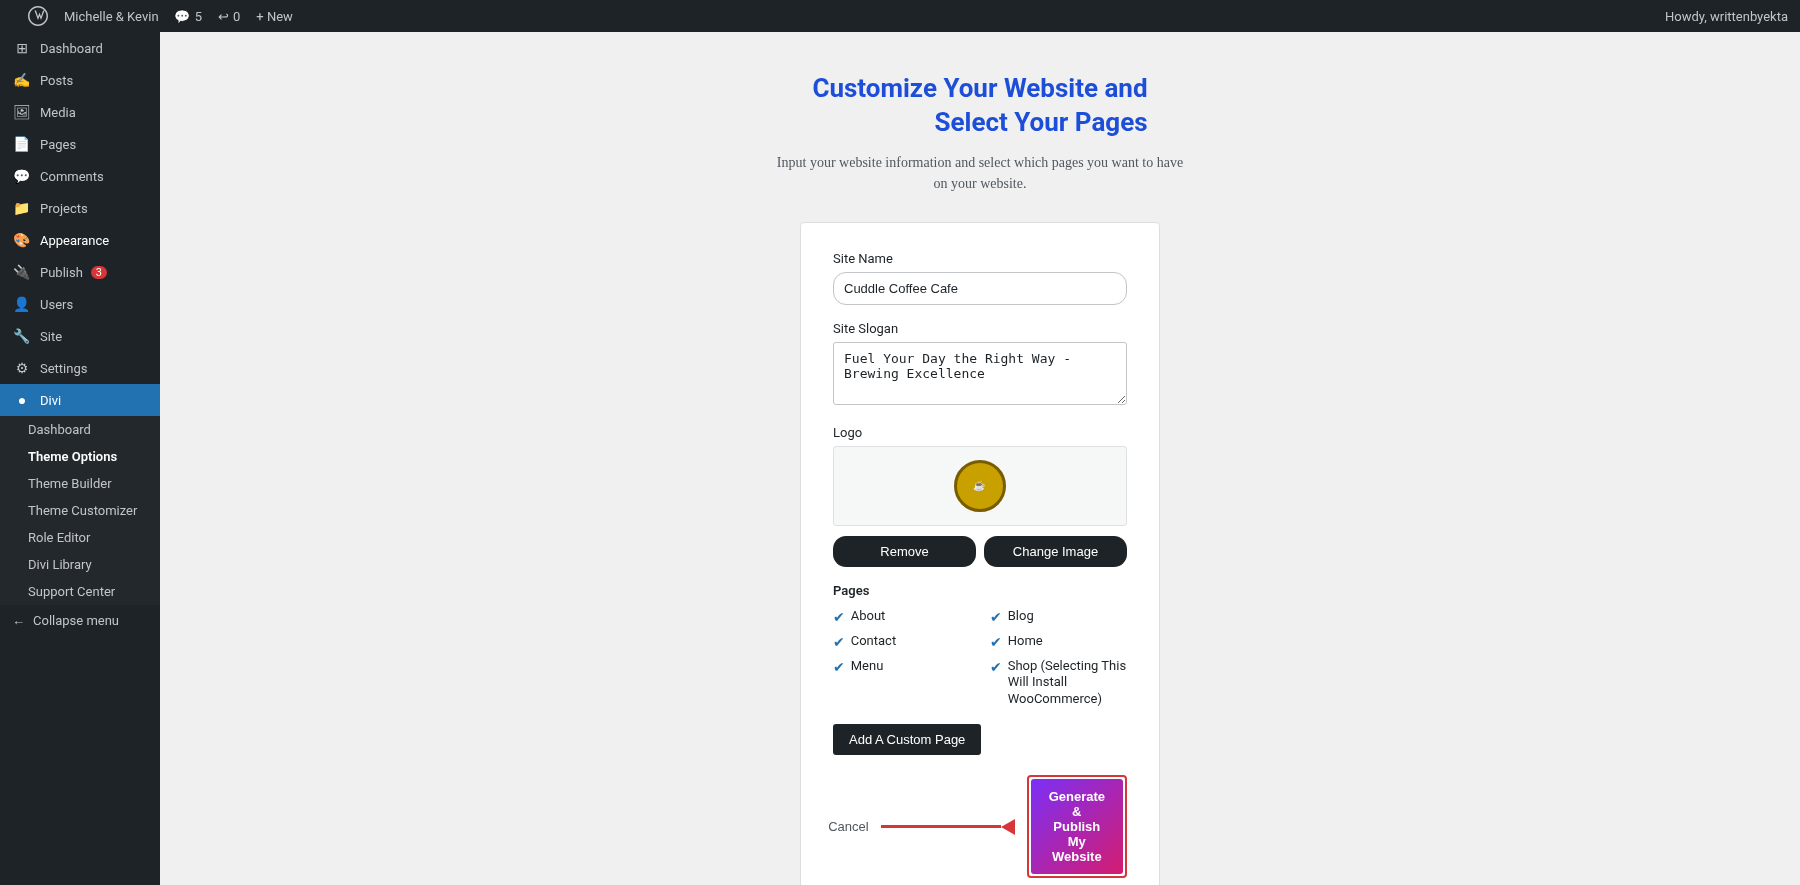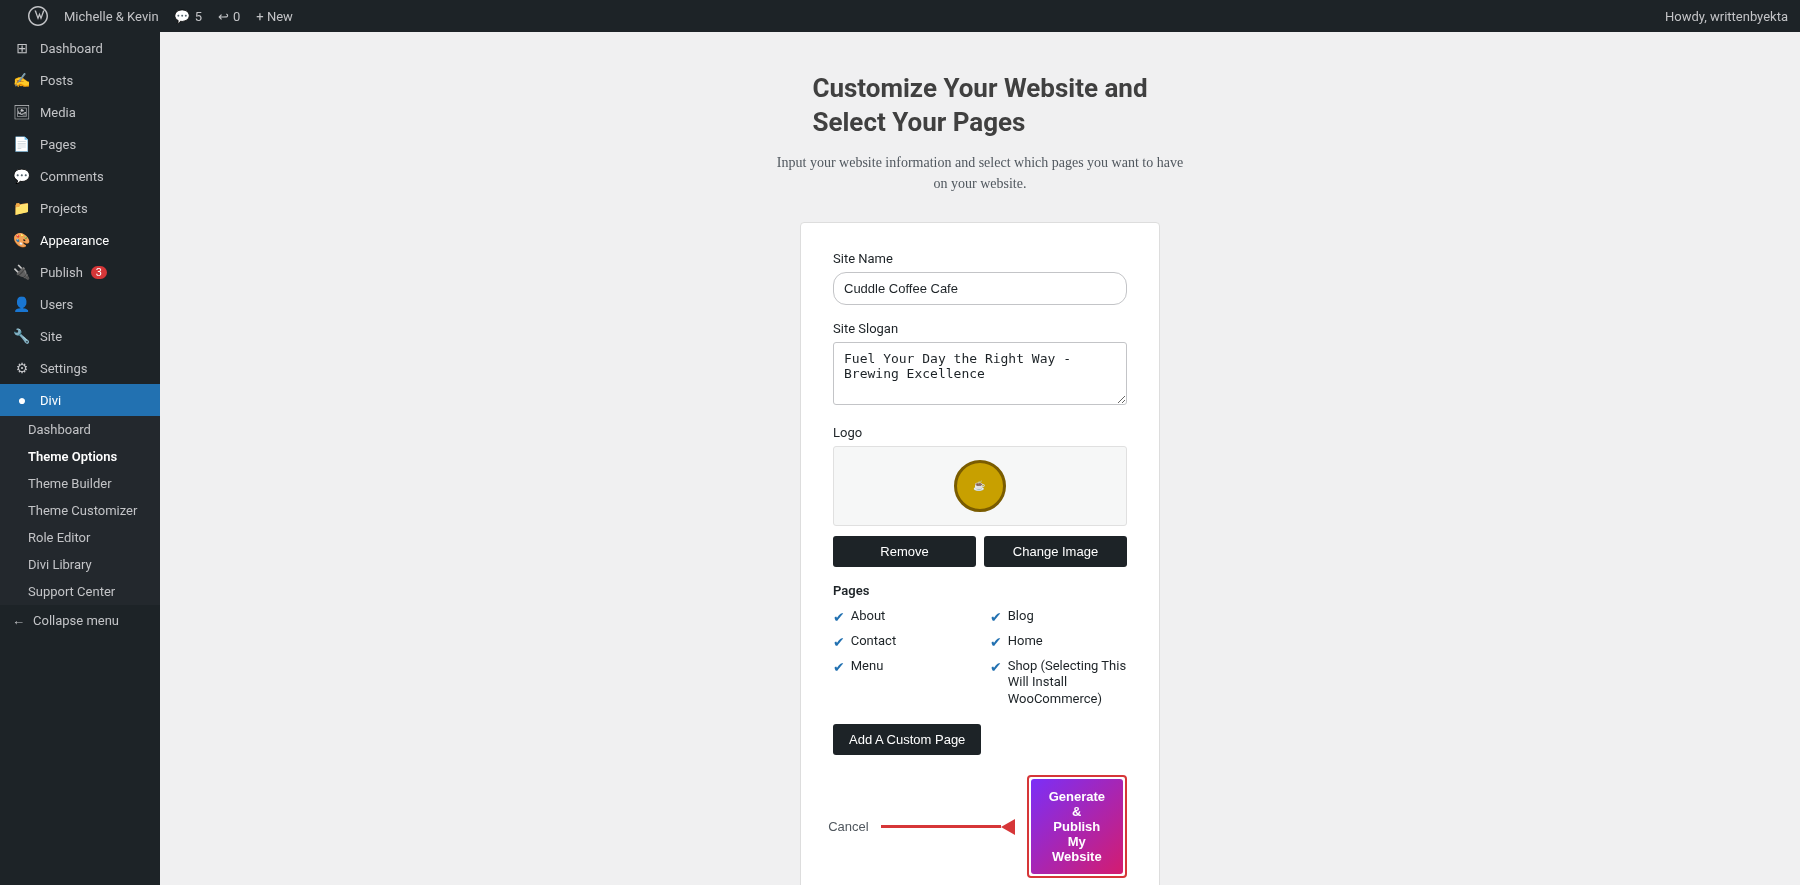--- a/index.html
+++ b/index.html
@@ -83,22 +83,22 @@
       background: #f0f0f1;
       display: flex;
       flex-direction: column;
       align-items: center;
       padding: 40px 20px;
     }
 
     .page-title {
       font-size: 26px;
       font-weight: 700;
-      color: #404040;
-      text-align: left;
+      color: #1d4ed8;
+      text-align: right;
       margin-bottom: 12px;
       line-height: 1.3;
     }
     .page-subtitle {
       font-size: 14px;
       color: #50575e;
       text-align: center;
       margin-bottom: 28px;
       line-height: 1.5;
       font-family: Liberation Serif, serif;
@@ -163,21 +163,21 @@
       letter-spacing: 0.5px;
       text-align: center;
       line-height: 1.1;
     }
 
     .logo-buttons { display: flex; gap: 8px; margin-bottom: 16px; }
     .btn-dark {
       background: #1d2327;
       color: #fff;
       border: none;
-      border-radius: 3px;
+      border-radius: 13px;
       padding: 8px 18px;
       font-size: 13px;
       cursor: pointer;
       flex: 1;
     }
 
     
     .pages-label { font-size: 13px; font-weight: 600; color: #1d2327; margin-bottom: 10px; }
     .pages-grid { display: grid; grid-template-columns: 1fr 1fr; gap: 8px 20px; margin-bottom: 16px; }
     .page-check { display: flex; align-items: flex-start; gap: 6px; font-size: 13px; color: #1d2327; }

